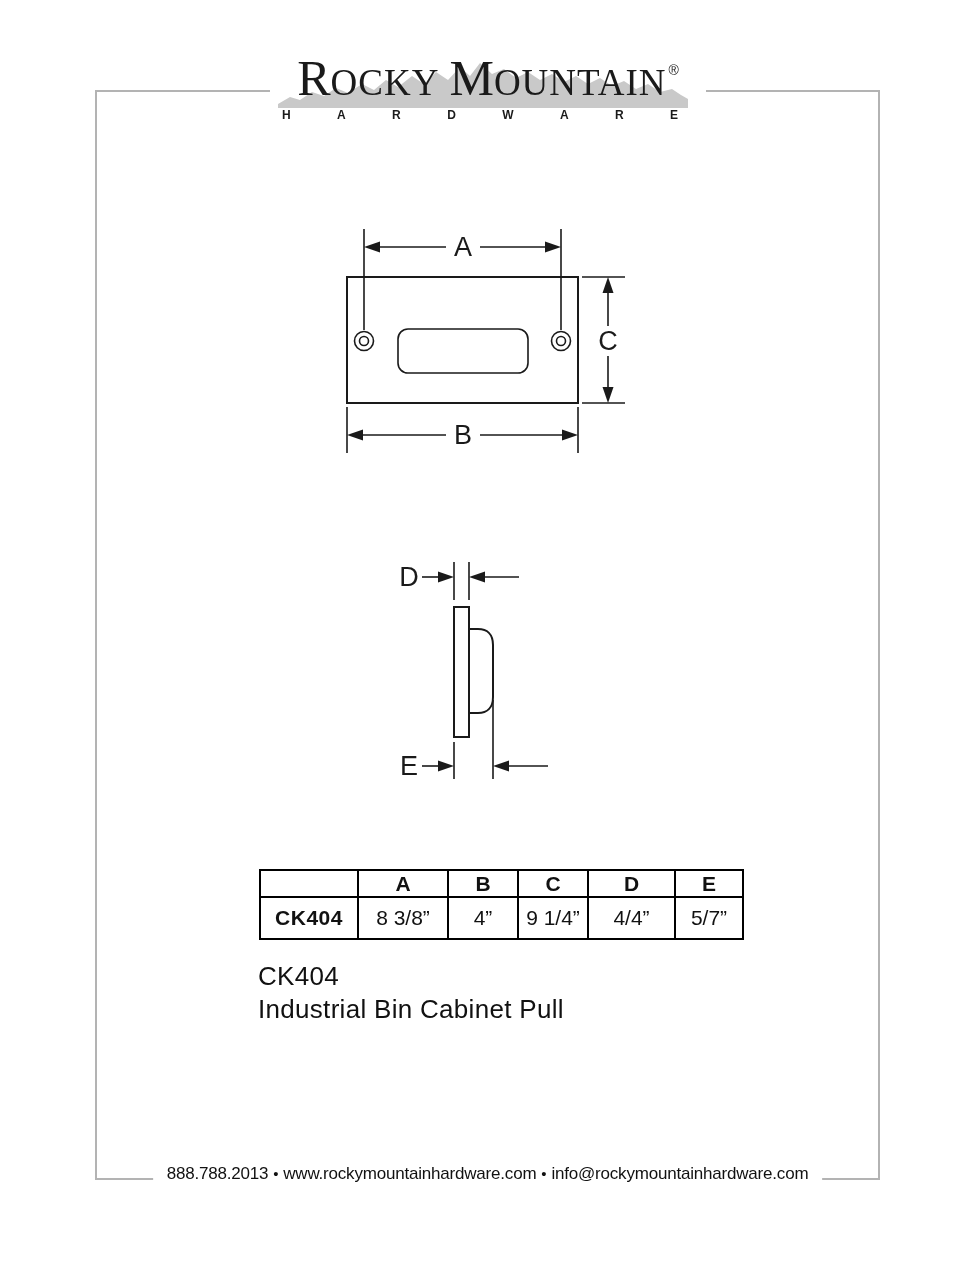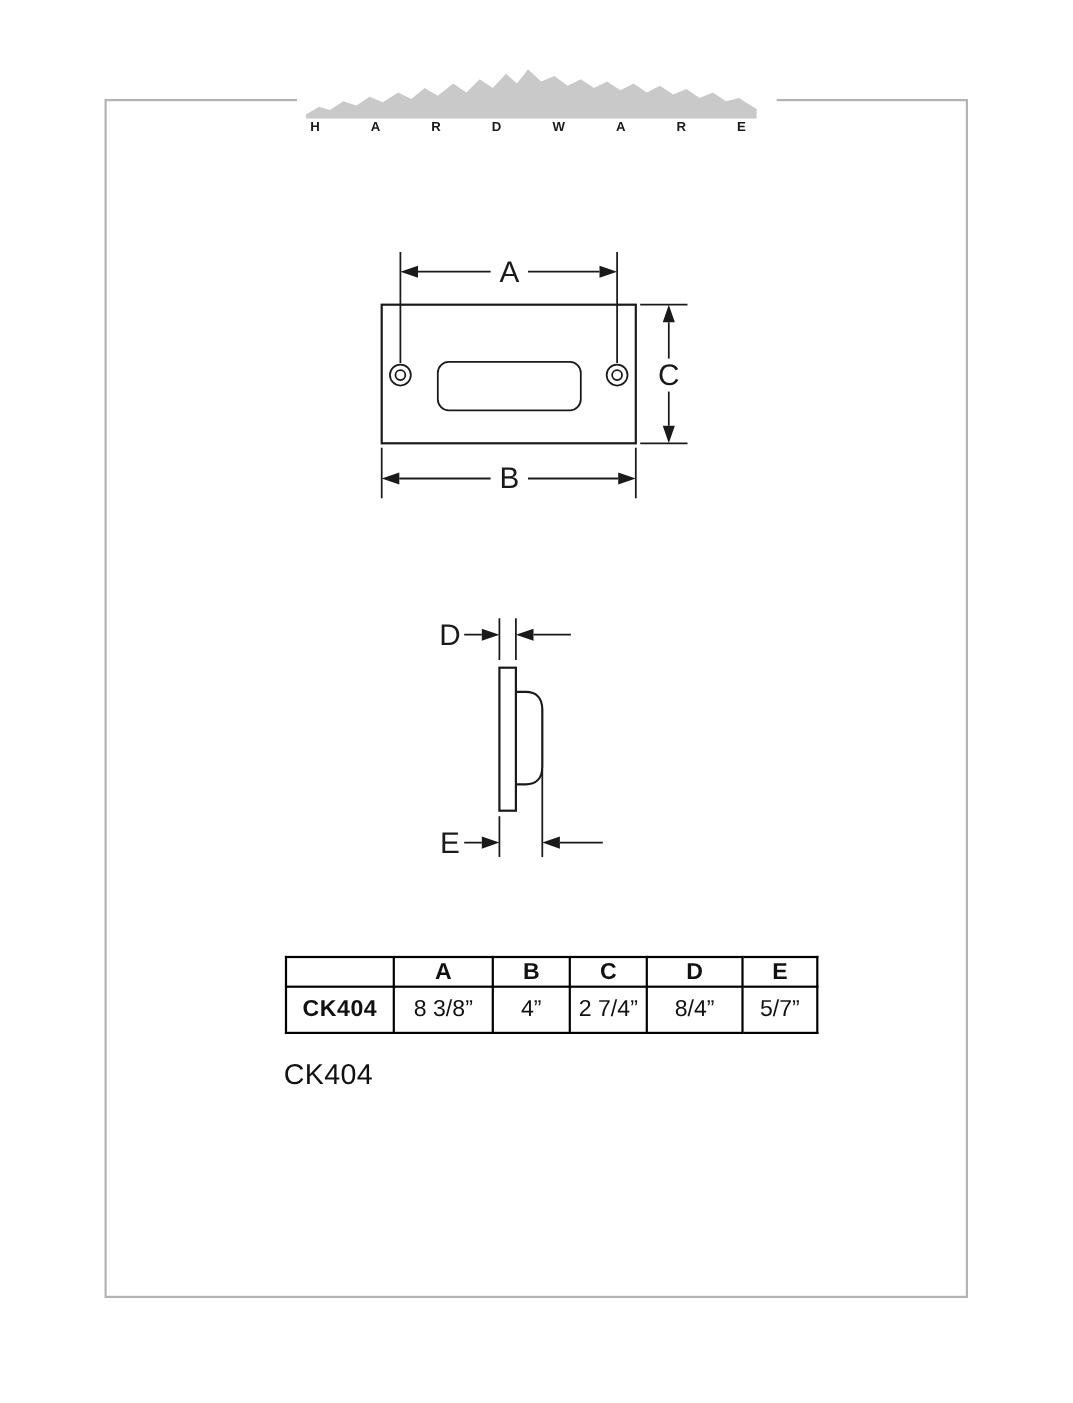--- a/index.html
+++ b/index.html
@@ -73,20 +73,23 @@
 <body>
 
 <div class="page">
 
   <div class="frame"></div>
 
   <header class="logo">
     <svg class="mountains" viewBox="0 0 410 46" preserveAspectRatio="none">
       <polygon fill="#c9c9c9" points="0,42 12,35 22,38 34,30 46,34 58,26 70,31 84,22 96,28 108,18 120,25 134,14 146,22 158,10 170,18 182,5 192,14 202,1 214,12 226,7 238,16 250,10 262,18 274,12 286,20 298,14 310,22 322,16 334,24 346,19 358,27 370,22 382,30 394,27 403,33 410,37 410,46 0,46"></polygon>
     </svg>
+    <div class="brand">
+      <span class="cap">R</span><span class="rest">OCKY</span><span class="wordgap"></span><span class="cap">M</span><span class="rest">OUNTAIN</span><span class="reg">®</span>
+    </div>
     <div class="tagline">
       <span>H</span>
       <span>A</span>
       <span>R</span>
       <span>D</span>
       <span>W</span>
       <span>A</span>
       <span>R</span>
       <span>E</span>
     </div>
@@ -168,25 +171,29 @@
         <th>C</th>
         <th>D</th>
         <th>E</th>
       </tr>
     </thead>
     <tbody>
       <tr>
         <td class="model">CK404</td>
         <td>8 3/8”</td>
         <td>4”</td>
-        <td>2 7/4”</td>
-        <td>8/4”</td>
+        <td>9 1/4”</td>
+        <td>4/4”</td>
         <td>5/7”</td>
       </tr>
     </tbody>
   </table>
 
   <div class="product-title">
     <div>CK404</div>
+    <div>Industrial Bin Cabinet Pull</div>
   </div>
 
+  <footer class="footer">
+    <span>888.788.2013</span><span class="bullet">•</span><span>www.rockymountainhardware.com</span><span class="bullet">•</span><span>info@rockymountainhardware.com</span>
+  </footer>
 
 </div>
 
 </body></html>

